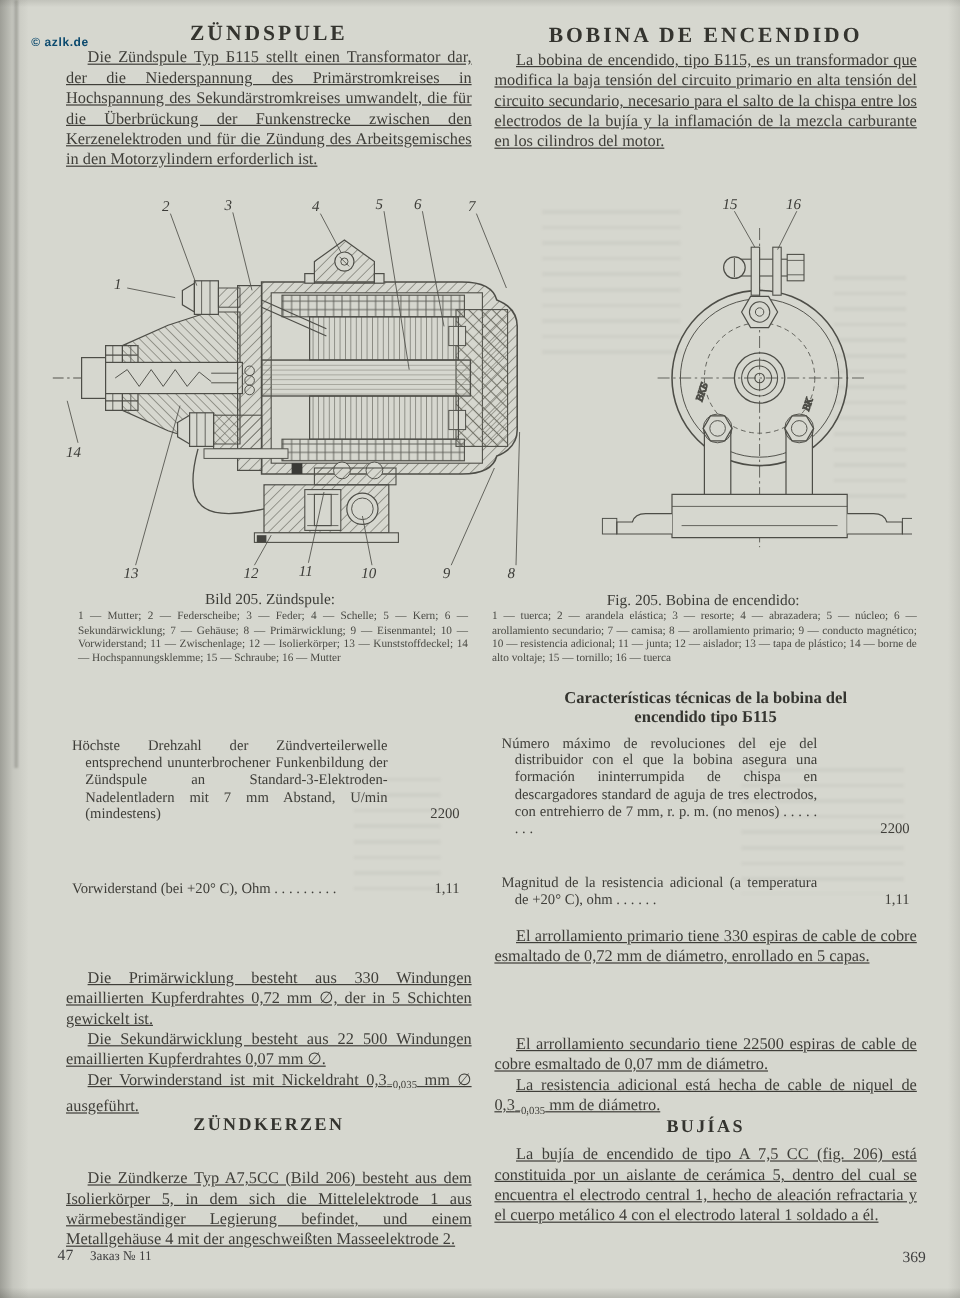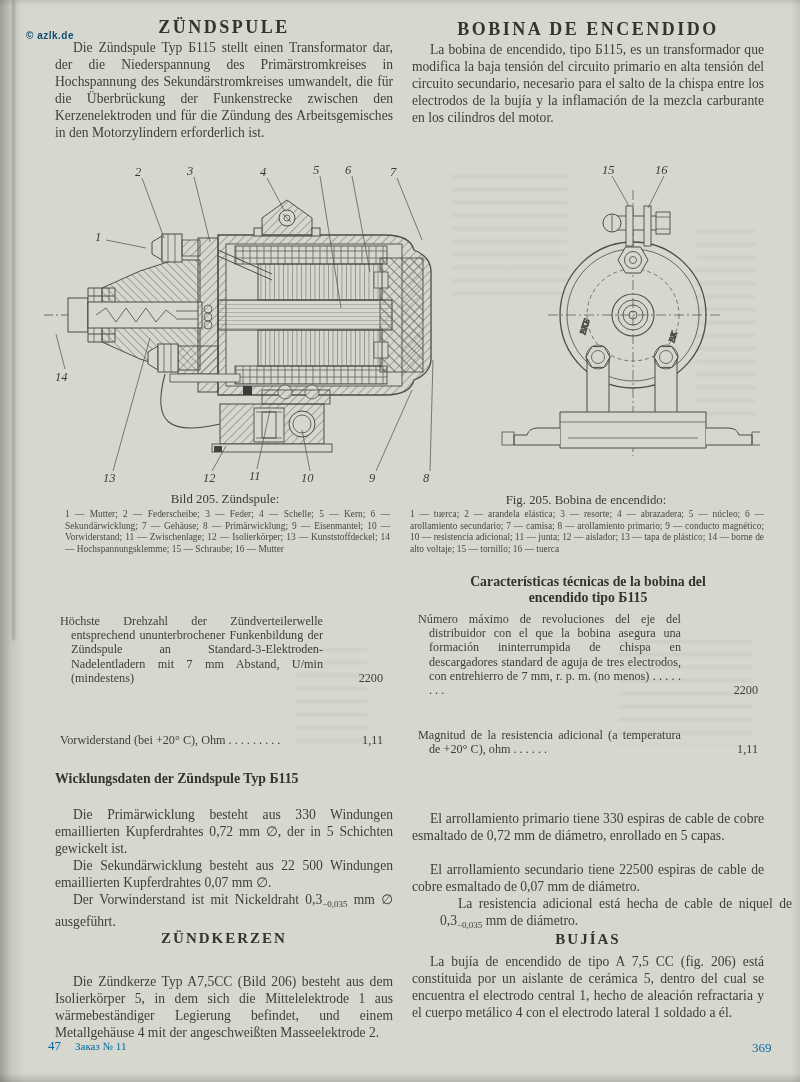--- a/index.html
+++ b/index.html
@@ -14,32 +14,32 @@
   
   .edge-l{left:0;top:0;width:24px;height:1082px;background:linear-gradient(90deg,rgba(50,50,44,.34),rgba(50,50,44,.10) 45%,rgba(50,50,44,0));}
   .scanline{left:12px;top:0;width:3px;height:640px;background:rgba(45,45,40,.22);filter:blur(1px);}
   .edge-b{left:0;bottom:0;width:800px;height:9px;background:linear-gradient(0deg,rgba(50,50,44,.20),rgba(50,50,44,0));}
   .edge-t{left:0;top:0;width:800px;height:6px;background:linear-gradient(180deg,rgba(50,50,44,.12),rgba(50,50,44,0));}
   .edge-r{right:0;top:0;width:10px;height:1082px;background:linear-gradient(270deg,rgba(50,50,44,.10),rgba(50,50,44,0));}
   .ghost{background:repeating-linear-gradient(180deg,rgba(92,96,84,.14) 0 3px,rgba(92,96,84,0) 3px 13px);filter:blur(1.2px);opacity:.5;}
   
   .watermark{left:26px;top:30px;font-family:"Liberation Sans","DejaVu Sans",sans-serif;font-size:10px;font-weight:bold;color:#0c4a6e;letter-spacing:.5px;}
   .col-title{font-size:18px;font-weight:bold;letter-spacing:2.5px;text-align:center;color:#34342f;white-space:nowrap;}
-  .body-par{font-size:13.6px;line-height:17px;text-align:justify;}
+  .body-par{font-size:13.6px;line-height:17px;text-align:justify;text-decoration:underline;}
   .body-par .ind{display:inline-block;width:18px;}
   .caption{font-size:12.8px;text-align:center;color:#3c3c37;}
   .legend{font-size:9.4px;line-height:11.6px;text-align:justify;color:#4a4a44;}
   .sec-title{font-size:13.8px;font-weight:bold;text-align:center;color:#34342f;line-height:16px;}
   .sub-title{font-size:13.8px;font-weight:bold;text-align:left;color:#34342f;line-height:17px;}
   .spec-row{display:flex;align-items:flex-end;font-size:12.2px;line-height:14.2px;}
   .spec-label{width:252px;padding-left:11px;text-indent:-11px;text-align:justify;}
   .spec-value{margin-left:auto;padding-right:2px;}
   .plug-title{font-size:15px;font-weight:bold;letter-spacing:2px;text-align:center;color:#34342f;}
   .sub{font-size:9px;vertical-align:-3px;}
-  .footer{font-size:13px;color:#0369a1;}
+  .footer{font-size:13px;color:#404040;}
   .footer .order{font-size:11px;margin-left:14px;}
   svg text.co{font-style:italic;font-size:12.5px;fill:#3c3c38;font-family:"Liberation Serif",serif;}
   svg text.tl{font-style:italic;font-size:8.5px;fill:#4d4d47;font-family:"Liberation Serif",serif;}
 </style>
 </head>
 <body>
 
 <div class="page">
 
   <div class="abs edge-l"></div>
@@ -296,28 +296,27 @@
   </div>
   <div class="abs spec-row" style="left:418px;top:612px;width:342px;">
     <div class="spec-label">Número máximo de revoluciones del eje del distribuidor con el que la bobina asegura una formación ininterrumpida de chispa en descargadores standard de aguja de tres electrodos, con entrehierro de 7 mm, r. p. m. (no menos)  .  .  .  .  .  .  .  .</div>
     <div class="spec-value">2200</div>
   </div>
   <div class="abs spec-row" style="left:418px;top:728px;width:342px;">
     <div class="spec-label">Magnitud de la resistencia adicional (a temperatura de +20° C), ohm  .  .  .  .  .  .</div>
     <div class="spec-value">1,11</div>
   </div>
 
-  <div class="abs sub-title" style="left:55px;top:770px;width:340px;">Wicklungsdaten der Zündspule Typ Б115</div>
   <div class="abs body-par" style="left:55px;top:806px;width:338px;"><span class="ind"></span><span>Die Primärwicklung besteht aus 330 Windungen emaillierten Kupferdrahtes 0,72 mm ∅, der in 5 Schichten gewickelt ist.</span></div>
   <div class="abs body-par" style="left:55px;top:857px;width:338px;"><span class="ind"></span><span>Die Sekundärwicklung besteht aus 22 500 Windungen emaillierten Kupferdrahtes 0,07 mm ∅.</span></div>
   <div class="abs body-par" style="left:55px;top:891px;width:338px;"><span class="ind"></span><span>Der Vorwinderstand ist mit Nickeldraht 0,3</span><span class="sub">−0,035</span><span> mm ∅ ausgeführt.</span></div>
 
-  <div class="abs body-par" style="left:412px;top:810px;width:352px;"><span class="ind"></span><span>El arrollamiento primario tiene 330 espiras de cable de cobre esmaltado de 0,72 mm de diámetro, enrollado en 5 capas.</span></div>
+  <div class="abs body-par" style="left:412px;top:771px;width:352px;"><span class="ind"></span><span>El arrollamiento primario tiene 330 espiras de cable de cobre esmaltado de 0,72 mm de diámetro, enrollado en 5 capas.</span></div>
   <div class="abs body-par" style="left:412px;top:861px;width:352px;"><span class="ind"></span><span>El arrollamiento secundario tiene 22500 espiras de cable de cobre esmaltado de 0,07 mm de diámetro.</span></div>
-  <div class="abs body-par" style="left:412px;top:895px;width:352px;margin-left:28px;"><span class="ind"></span><span>La resistencia adicional está hecha de cable de niquel de 0,3</span><span class="sub">−0,035</span><span> mm de diámetro.</span></div>
+  <div class="abs body-par" style="left:412px;top:895px;width:352px;"><span class="ind"></span><span>La resistencia adicional está hecha de cable de niquel de 0,3</span><span class="sub">−0,035</span><span> mm de diámetro.</span></div>
 
   <div class="abs plug-title" style="left:55px;top:930px;width:338px;">ZÜNDKERZEN</div>
   <div class="abs body-par" style="left:55px;top:953px;width:338px;margin-top:20px;"><span class="ind"></span><span>Die Zündkerze Typ A7,5CC (Bild 206) besteht aus dem Isolierkörper 5, in dem sich die Mittelelektrode 1 aus wärmebeständiger Legierung befindet, und einem Metallgehäuse 4 mit der angeschweißten Masseelektrode 2.</span></div>
 
   <div class="abs plug-title" style="left:412px;top:931px;width:352px;">BUJÍAS</div>
   <div class="abs body-par" style="left:412px;top:953px;width:352px;"><span class="ind"></span><span>La bujía de encendido de tipo A 7,5 CC (fig. 206) está constituida por un aislante de cerámica 5, dentro del cual se encuentra el electrodo central 1, hecho de aleación refractaria y el cuerpo metálico 4 con el electrodo lateral 1 soldado a él.</span></div>
 
   <div class="abs footer" style="left:48px;top:1038px;">
     <span>47</span><span class="order">Заказ № 11</span>
   </div>

